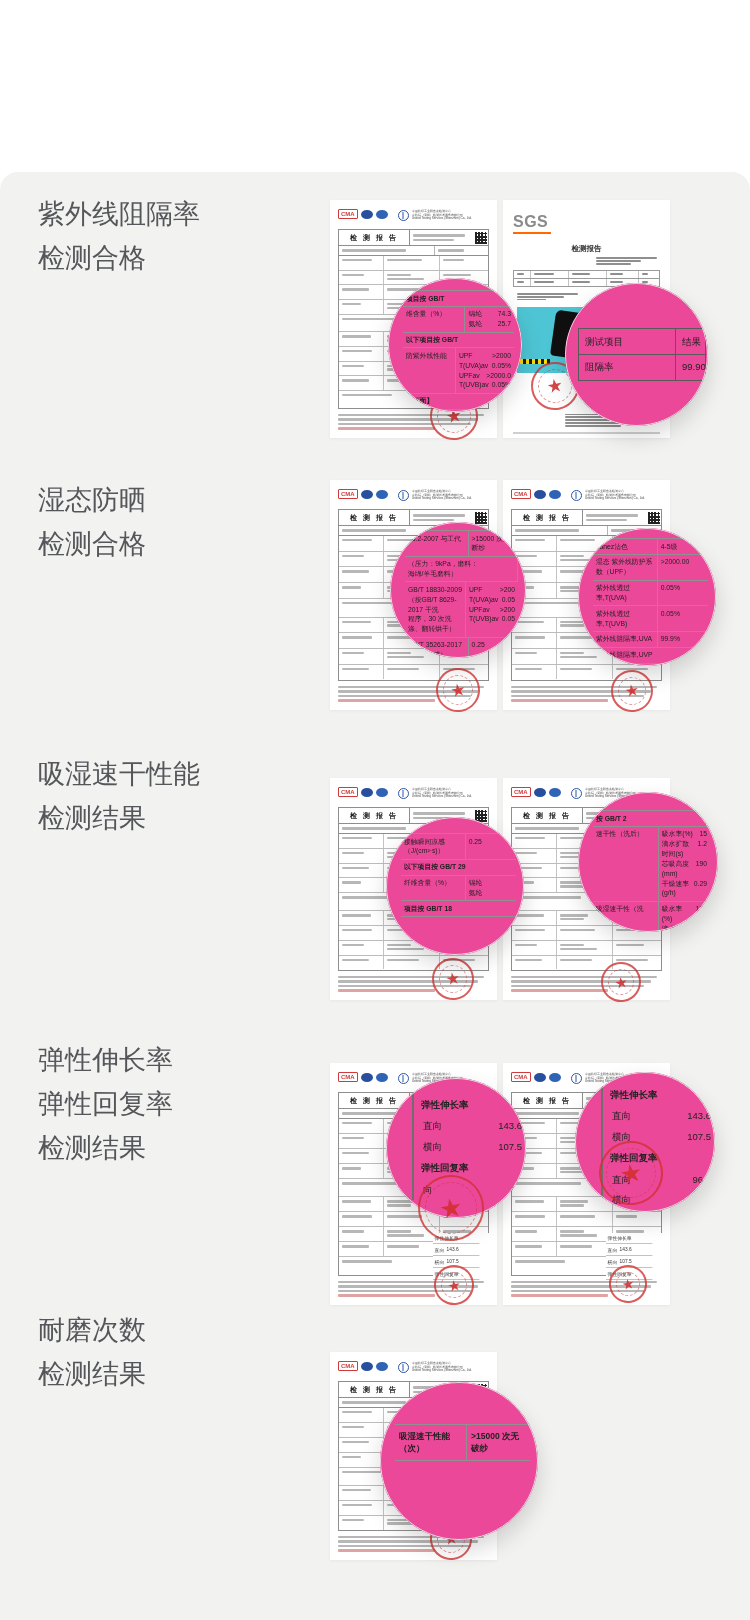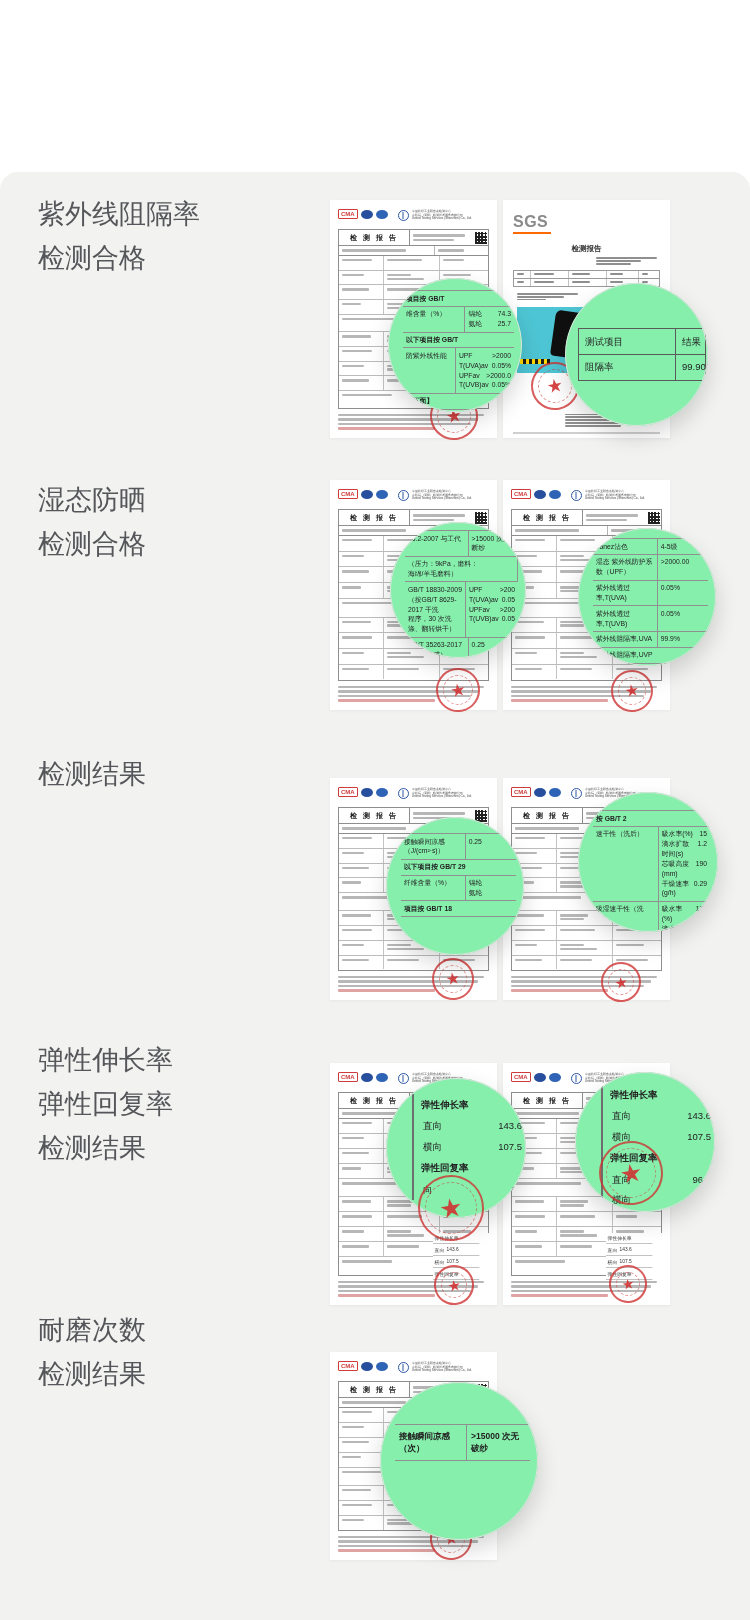--- a/index.html
+++ b/index.html
@@ -42,21 +42,21 @@
   .tc{padding:1.5px 3px;box-sizing:border-box;}
   .tc1{width:30%;border-right:1px solid #c3c3c3;}
   .tc2{width:38%;border-right:1px solid #c3c3c3;}
   .tc3{flex:1;}
   .trow.merged{display:block;padding:1.5px 3px;}
   .trow .bar{margin:1.5px 0;}
   .cfoot{margin-top:3px;flex:none;}
   .ft{position:absolute;right:6px;bottom:24px;width:58px;font-size:6px;color:#333;background:#fff;z-index:2;}
   .ftr{display:flex;justify-content:space-between;border-bottom:.5px solid #b5b5b5;padding:1px 2px;transform:scale(.8);transform-origin:0 50%;}
   
-  .mag{position:absolute;background:#86efac;border-radius:50%;box-shadow:0 10px 22px rgba(0,0,0,.16);z-index:5;overflow:hidden;}
+  .mag{position:absolute;background:#ec4899;border-radius:50%;box-shadow:0 10px 22px rgba(0,0,0,.16);z-index:5;overflow:hidden;}
   .mag::after{content:"";position:absolute;inset:0;border-radius:50%;border:1px solid #e1e1df;pointer-events:none;}
   .mtbl{margin:0 8px 0 15px;color:#222;border-top:1px solid #909090;}
   .mrow{display:flex;border-bottom:1px solid #909090;font-size:6.8px;line-height:1.45;}
   .mrow.hd{display:block;font-weight:700;padding:2.5px 3px;}
   .ml{flex:1.3;padding:2.5px 3px;border-right:1px solid #909090;}
   .mv{flex:1;padding:2.5px 3px;}
   .kv{display:flex;justify-content:space-between;gap:3px;}
   .mag.plain .mtbl{border-top:none;border-left:2px solid #6e6e6e;padding-left:7px;margin-left:26px;margin-right:2px;}
   .mag.plain .mrow{border:none;font-size:9.5px;padding:3.5px 0;}
   .mag.plain .mrow.hd{padding:4px 0;}
@@ -763,20 +763,21 @@
             </div>
             <div class="stamp" style="left: 108px; top: 190px; width: 38px; height: 38px;">
               <span class="star" style="font-size: 16px;">★</span>
             </div>
           </div>
         </div>
   </section>
 
   <section class="sec" style="top: 580px;">
     <div class="labels">
+          <div class="label-line">吸湿速干性能</div>
           <div class="label-line">检测结果</div>
         </div>
     <div class="certs" style="top: 26px;">
           <div class="cert" style="height: 222px;">
             <div class="logorow">
               <span class="cma">CMA</span>
               <span class="oval"></span>
               <span class="oval o2"></span>
               <span class="lgl">
                 <div class="bar d" style="width: 95%;"></div>
@@ -1656,21 +1657,21 @@
             <div class="cfoot">
               <div class="bar" style="width: 97%;"></div>
               <div class="bar" style="width: 93%;"></div>
               <div class="bar" style="width: 88%;"></div>
               <div class="bar red" style="width: 64%;"></div>
             </div>
             <div class="mag big" style="left: 50px; top: 30px; width: 158px; height: 158px;">
               <div class="mtbl" style="margin-top: 42px;">
                 <div class="mrow">
                   <div class="ml">
-                    <div>接触瞬间凉感（次）</div>
+                    <div>吸湿速干性能（次）</div>
                   </div>
                   <div class="mv">
                     <div>&gt;15000 次无破纱</div>
                   </div>
                 </div>
               </div>
             </div>
             <div class="stamp" style="left: 100px; top: 166px; width: 38px; height: 38px;">
               <span class="star" style="font-size: 16px;">★</span>
             </div>

